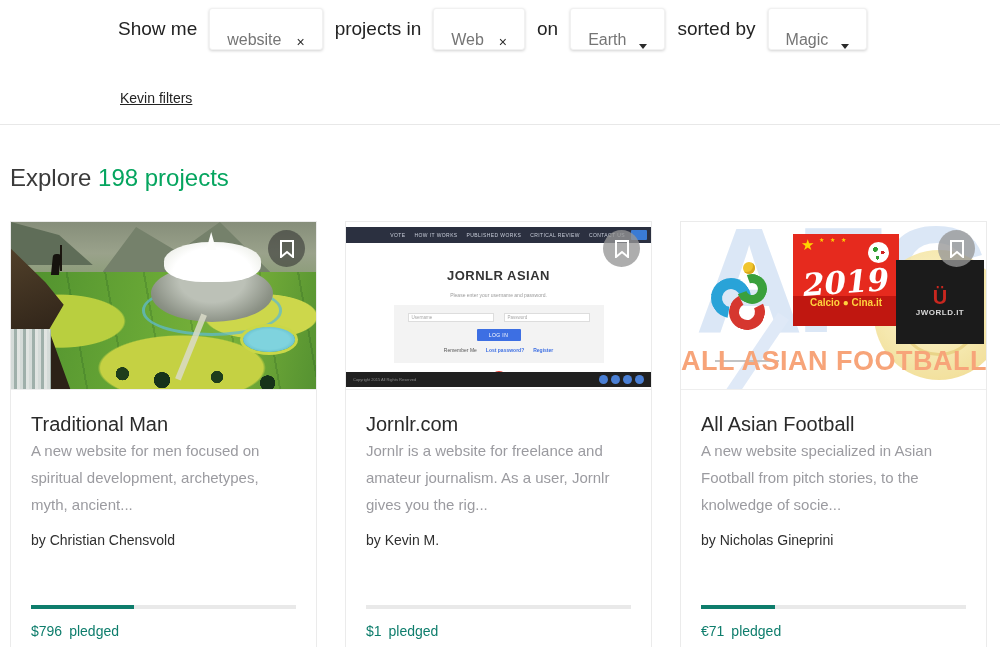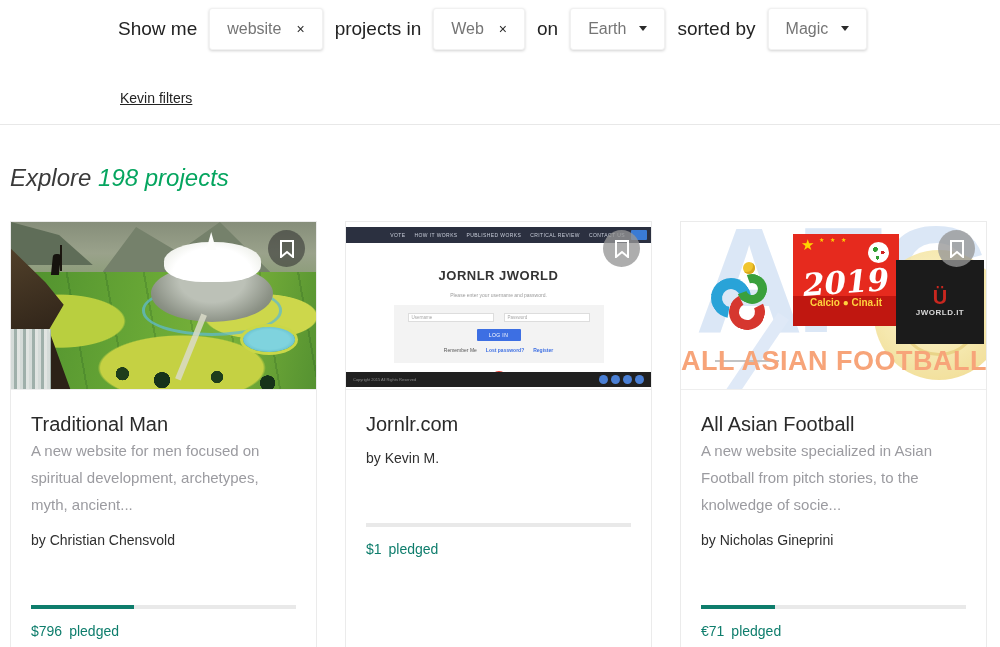--- a/index.html
+++ b/index.html
@@ -3,31 +3,31 @@
 <meta charset="utf-8">
 <style>
   * { margin:0; padding:0; box-sizing:border-box; }
   html,body { width:1000px; height:647px; overflow:hidden; background:#fff;
     font-family:"Liberation Sans", sans-serif; color:#282828; }
 
   
   .filter-bar { display:flex; align-items:center; gap:12px; padding:5px 0 0 118px; height:52px; }
   .flabel { font-size:19px; color:#232323; white-space:nowrap; }
   .chip { background:#fff; border:1px solid #f1f1f1; border-radius:3px; height:42px;
-    display:flex; align-items:center; padding:0 17px; font-size:16px; color:#757575;
+    display:flex; align-items:flex-end; padding:0 17px; font-size:16px; color:#757575;
     box-shadow:0 1px 3px rgba(0,0,0,.18); cursor:pointer; white-space:nowrap; }
   .chip .xbtn { margin-left:15px; color:#2b2b2b; font-size:14px; line-height:1; cursor:pointer; }
   .chip .caret { margin-left:13px; width:0; height:0; border-left:4px solid transparent;
     border-right:4px solid transparent; border-top:5px solid #2b2b2b; }
   .more-filters-row { margin:37px 0 0 120px; }
   .more-filters { font-size:14px; color:#232323; text-decoration:underline; cursor:pointer; }
   .divider { border-top:1px solid #e8e8e8; margin-top:17px; }
 
   
-  .explore { margin:39px 0 0 10px; font-size:24px; font-weight:500; color:#3a3a3a;font-style:italic; }
+  .explore { margin:39px 0 0 10px; font-size:24px; font-weight:500; color:#3a3a3a; }
   .explore .hl { color:#05a55f; }
 
   
   .cards { display:flex; gap:28px; padding:0 10px; margin-top:29px; }
   .card { width:307px; flex:none; background:#fff; border:1px solid #ebebeb; height:450px; }
   .card-img { position:relative; height:168px; overflow:hidden; border-bottom:1px solid #eee; background:#fff; }
   .bookmark { position:absolute; top:8px; right:11px; width:37px; height:37px; border-radius:50%;
     display:flex; align-items:center; justify-content:center; cursor:pointer; z-index:9; }
   .bm-dark { background:rgba(45,45,45,.55); }
   .bm-gray { background:rgba(150,150,150,.78); }
@@ -231,21 +231,21 @@
     <div class="card-img">
       <div class="art2">
         <div class="j-nav">
           <span>VOTE</span>
           <span>HOW IT WORKS</span>
           <span>PUBLISHED WORKS</span>
           <span>CRITICAL REVIEW</span>
           <span>CONTACT US</span>
           <i class="j-navbtn"></i>
         </div>
-        <div class="j-head">JORNLR JWORLD</div>
+        <div class="j-head">JORNLR ASIAN</div>
         <div class="j-sub">Please enter your username and password.</div>
         <div class="j-panel">
           <div class="j-inputs">
             <div class="j-input">Username</div>
             <div class="j-input">Password</div>
           </div>
           <div class="j-login">LOG IN</div>
           <div class="j-links">
             <span class="plain">Remember Me</span>
             <span class="blue">Lost password?</span>
@@ -264,20 +264,21 @@
         </div>
       </div>
       <div class="bookmark bm-gray">
         <svg width="16" height="18" viewBox="0 0 16 18">
           <path d="M2 1h12v16l-6-5-6 5z" fill="none" stroke="#fff" stroke-width="2"></path>
         </svg>
       </div>
     </div>
     <div class="card-body">
       <div class="card-title">Jornlr.com</div>
+      <div class="card-desc">Jornlr is a website for freelance and amateur journalism. As a user, Jornlr gives you the rig...</div>
       <div class="card-by">by Kevin M.</div>
       <div class="progress">
           <i style="width: 0%;"></i>
         </div>
       <div class="stats">
         <div class="stat-row pledged">
           <span>$1</span>
           <span>pledged</span>
         </div>
 

